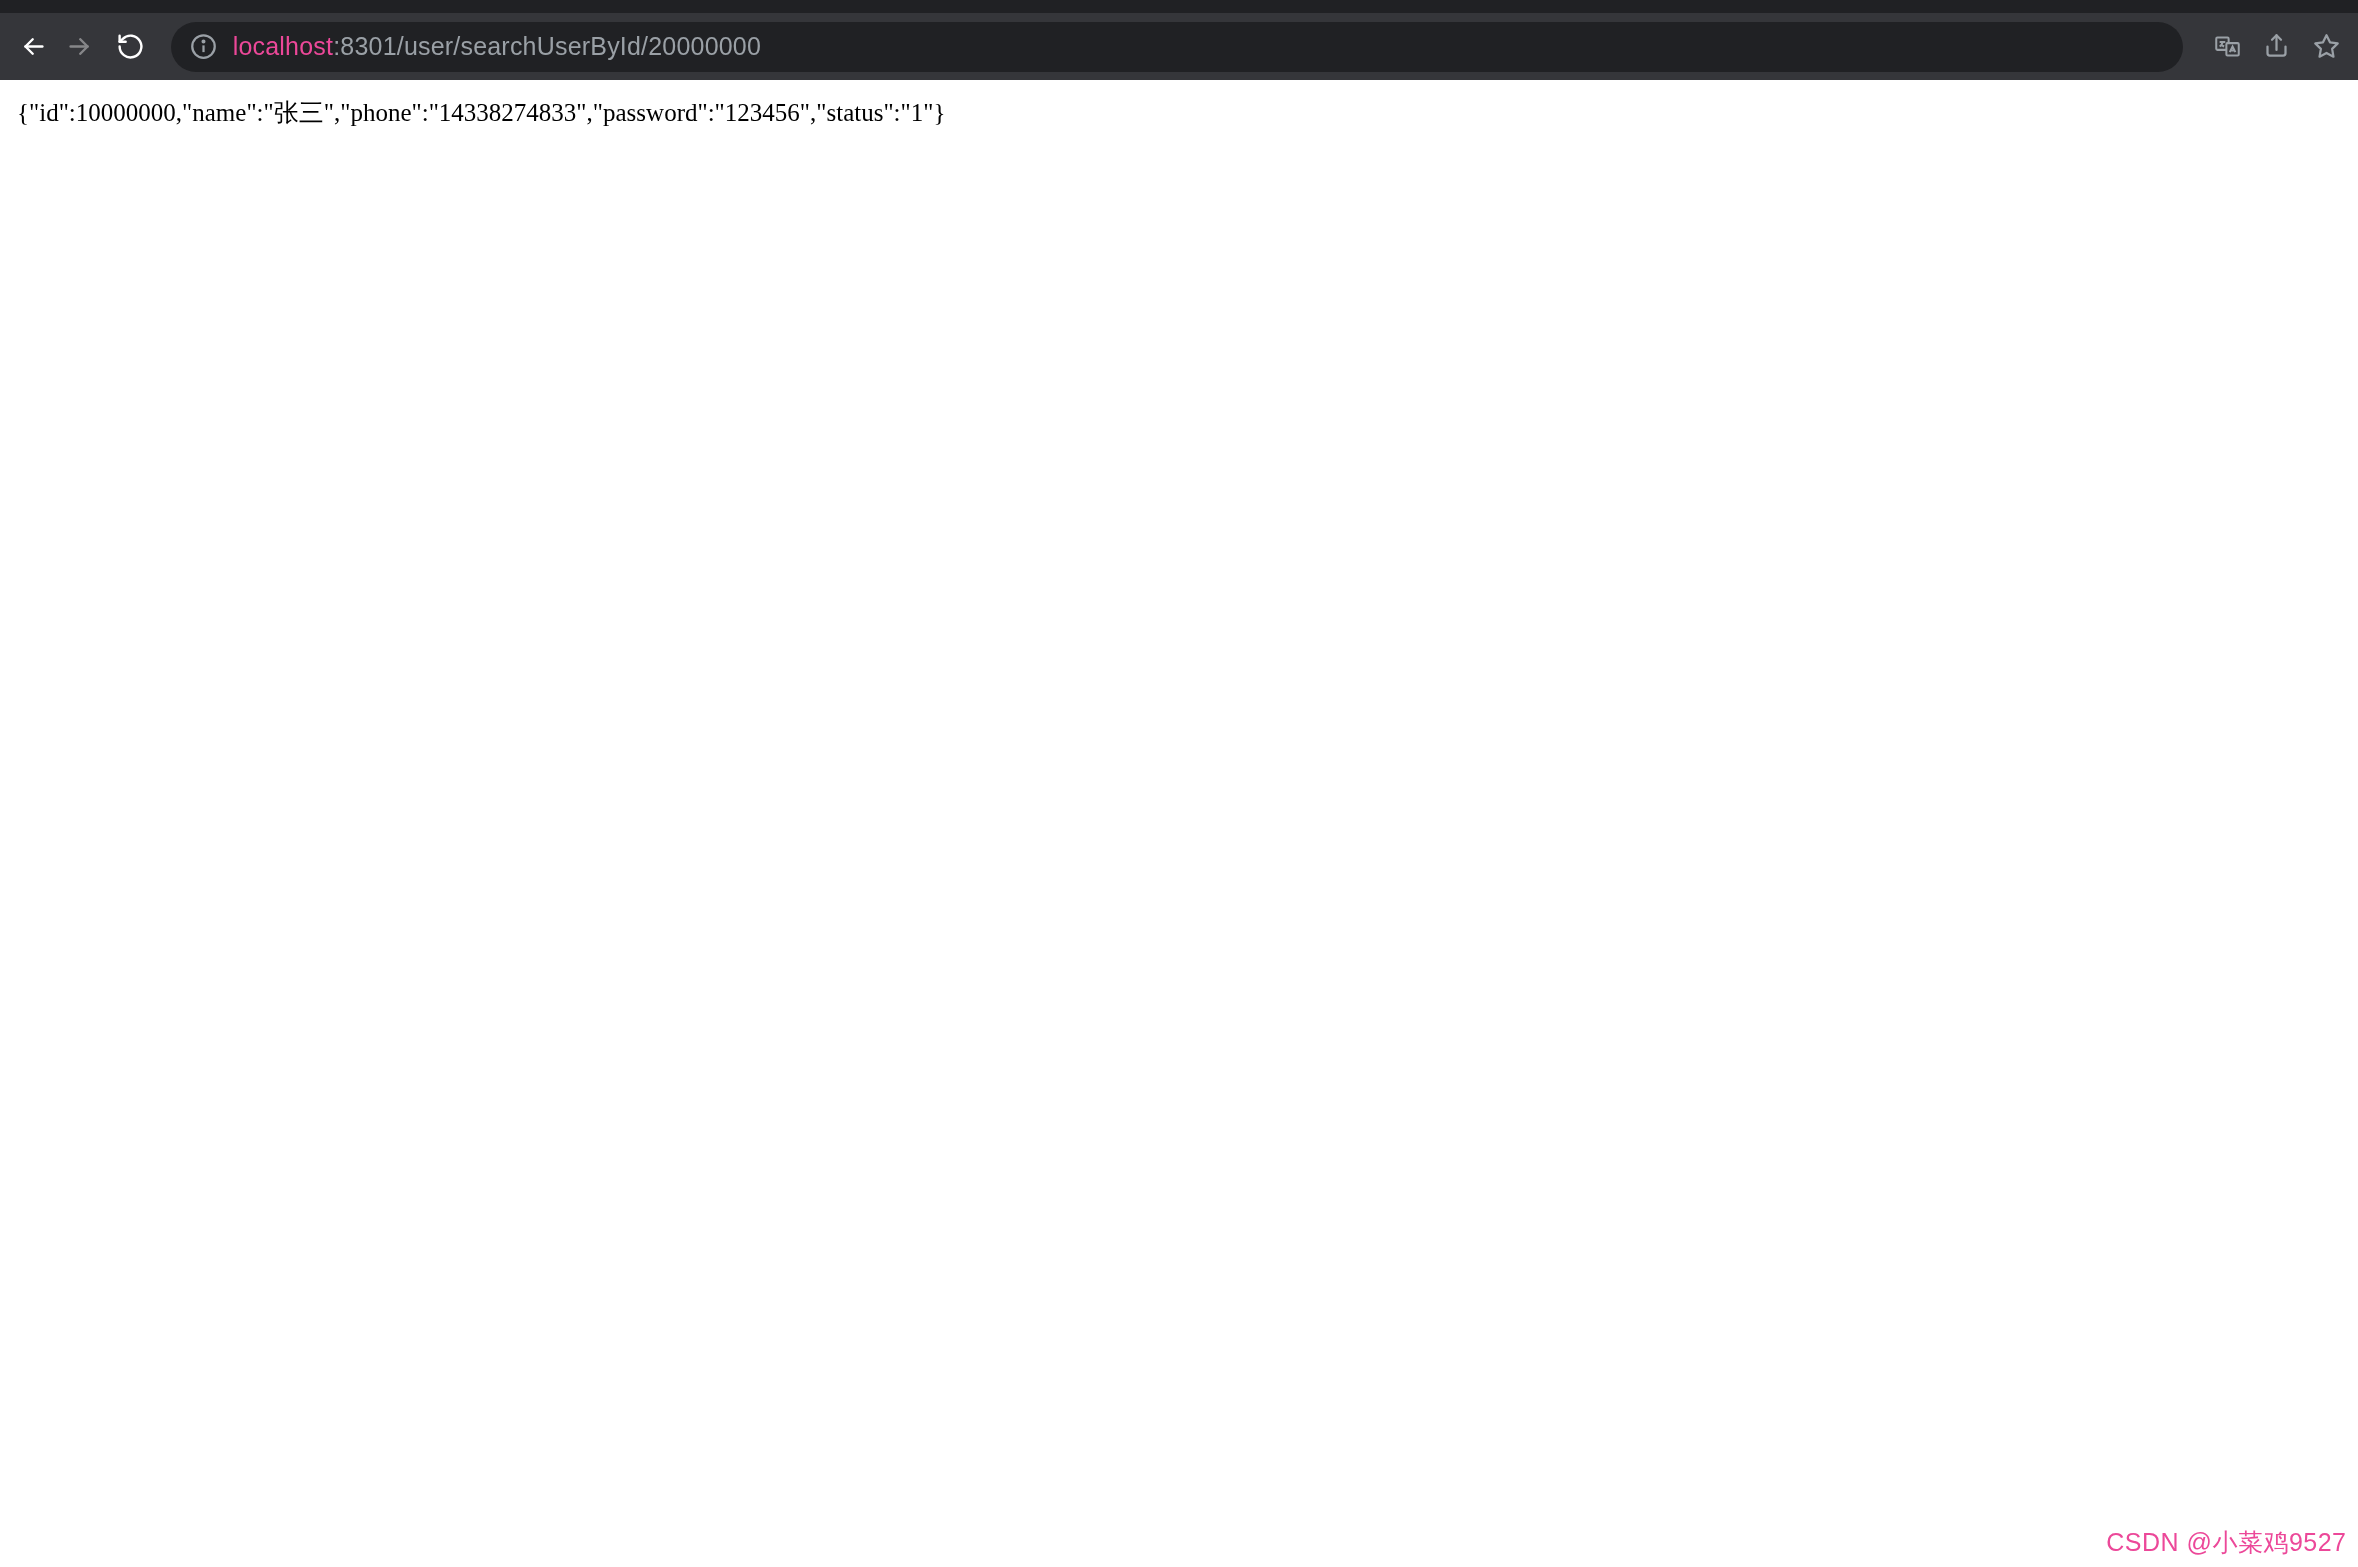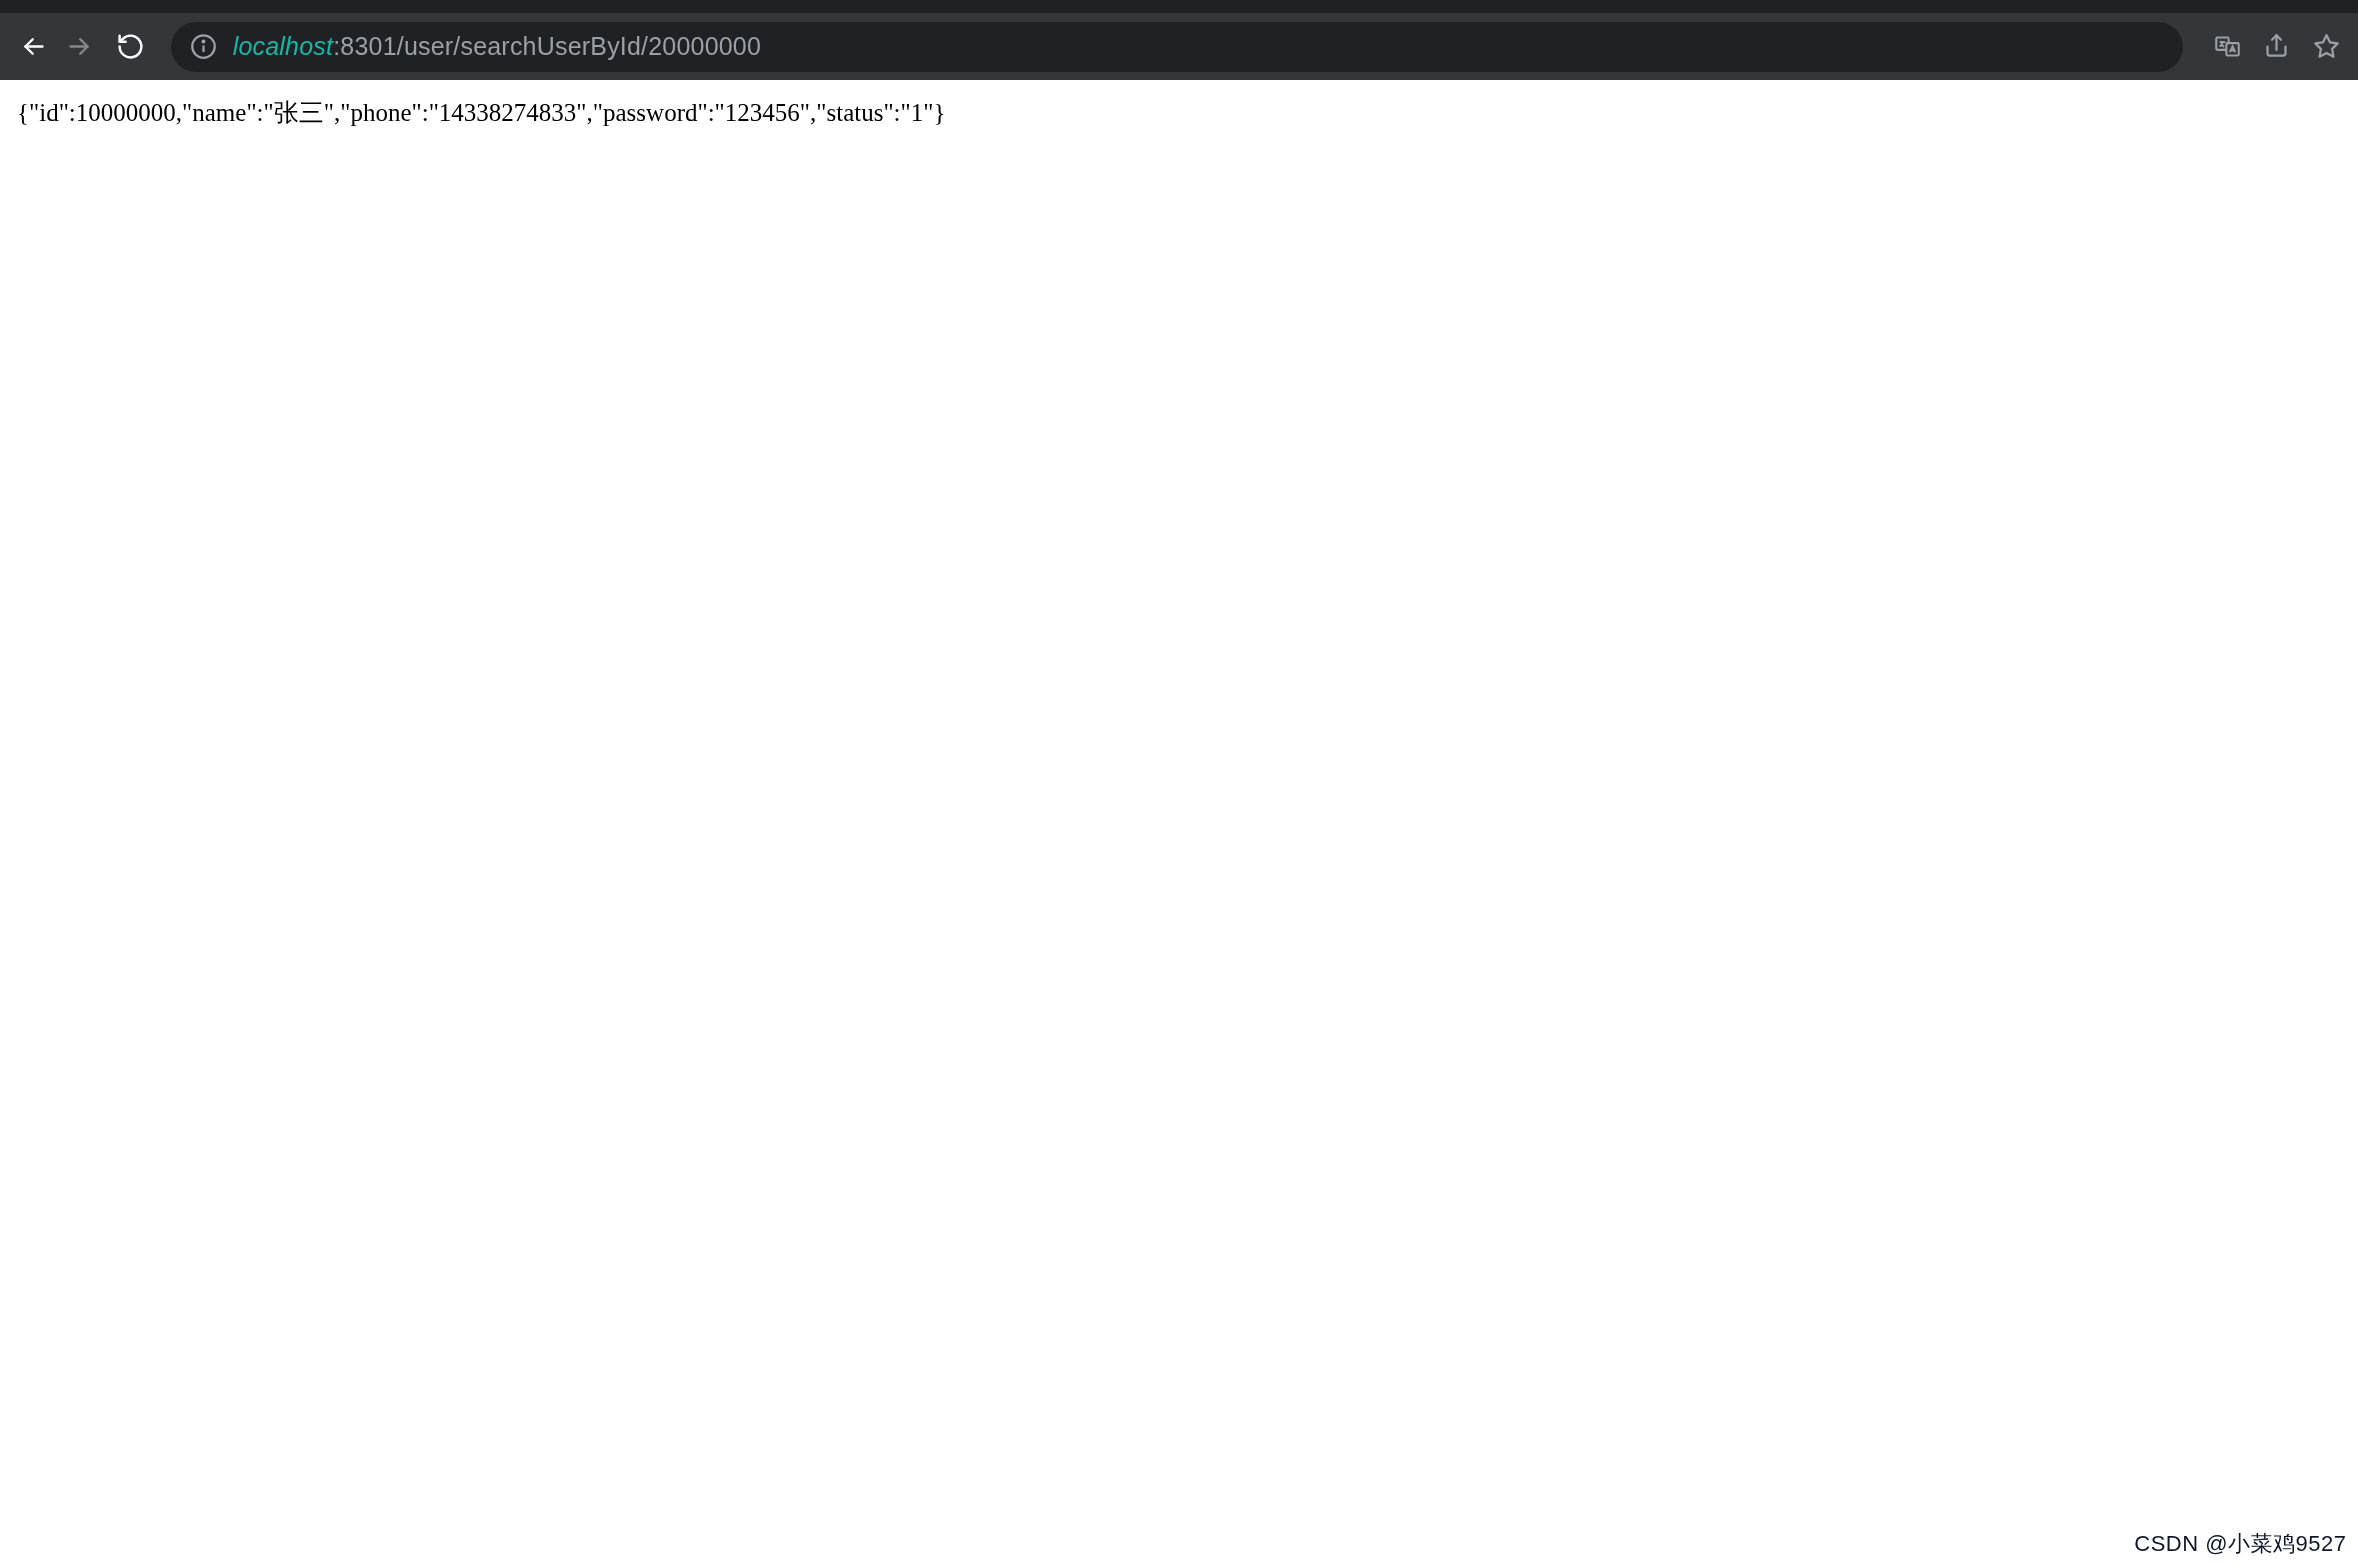--- a/index.html
+++ b/index.html
@@ -65,22 +65,21 @@
       flex-shrink: 0;
     }
     .url-text {
       font-size: 25px;
       color: #9aa0a6;
       font-family: -apple-system, BlinkMacSystemFont, "Segoe UI", sans-serif;
       white-space: nowrap;
       letter-spacing: 0.2px;
     }
     .url-host {
-      color: #14b8a6;
-      font-style: italic;
+      color: #ec4899;
     }
     .toolbar-icons {
       display: flex;
       align-items: center;
       gap: 17px;
       margin-left: 11.5px;
     }
     .toolbar-icon {
       width: 32.5px;
       height: 32.5px;
@@ -101,22 +100,22 @@
       font-family: "SimSun", "宋体", serif;
       font-size: 25px;
       color: #000000;
       white-space: pre-wrap;
       word-break: break-all;
     }
     .watermark {
       position: fixed;
       bottom: 7.6px;
       right: 11.5px;
-      font-size: 22px;
-      color: #0f172a;
+      font-size: 25px;
+      color: #ec4899;
       font-family: -apple-system, sans-serif;
       letter-spacing: 0.5px;
     }
   </style>
 </head>
 <body>
 
 <div class="tab-strip">
 </div>
 

